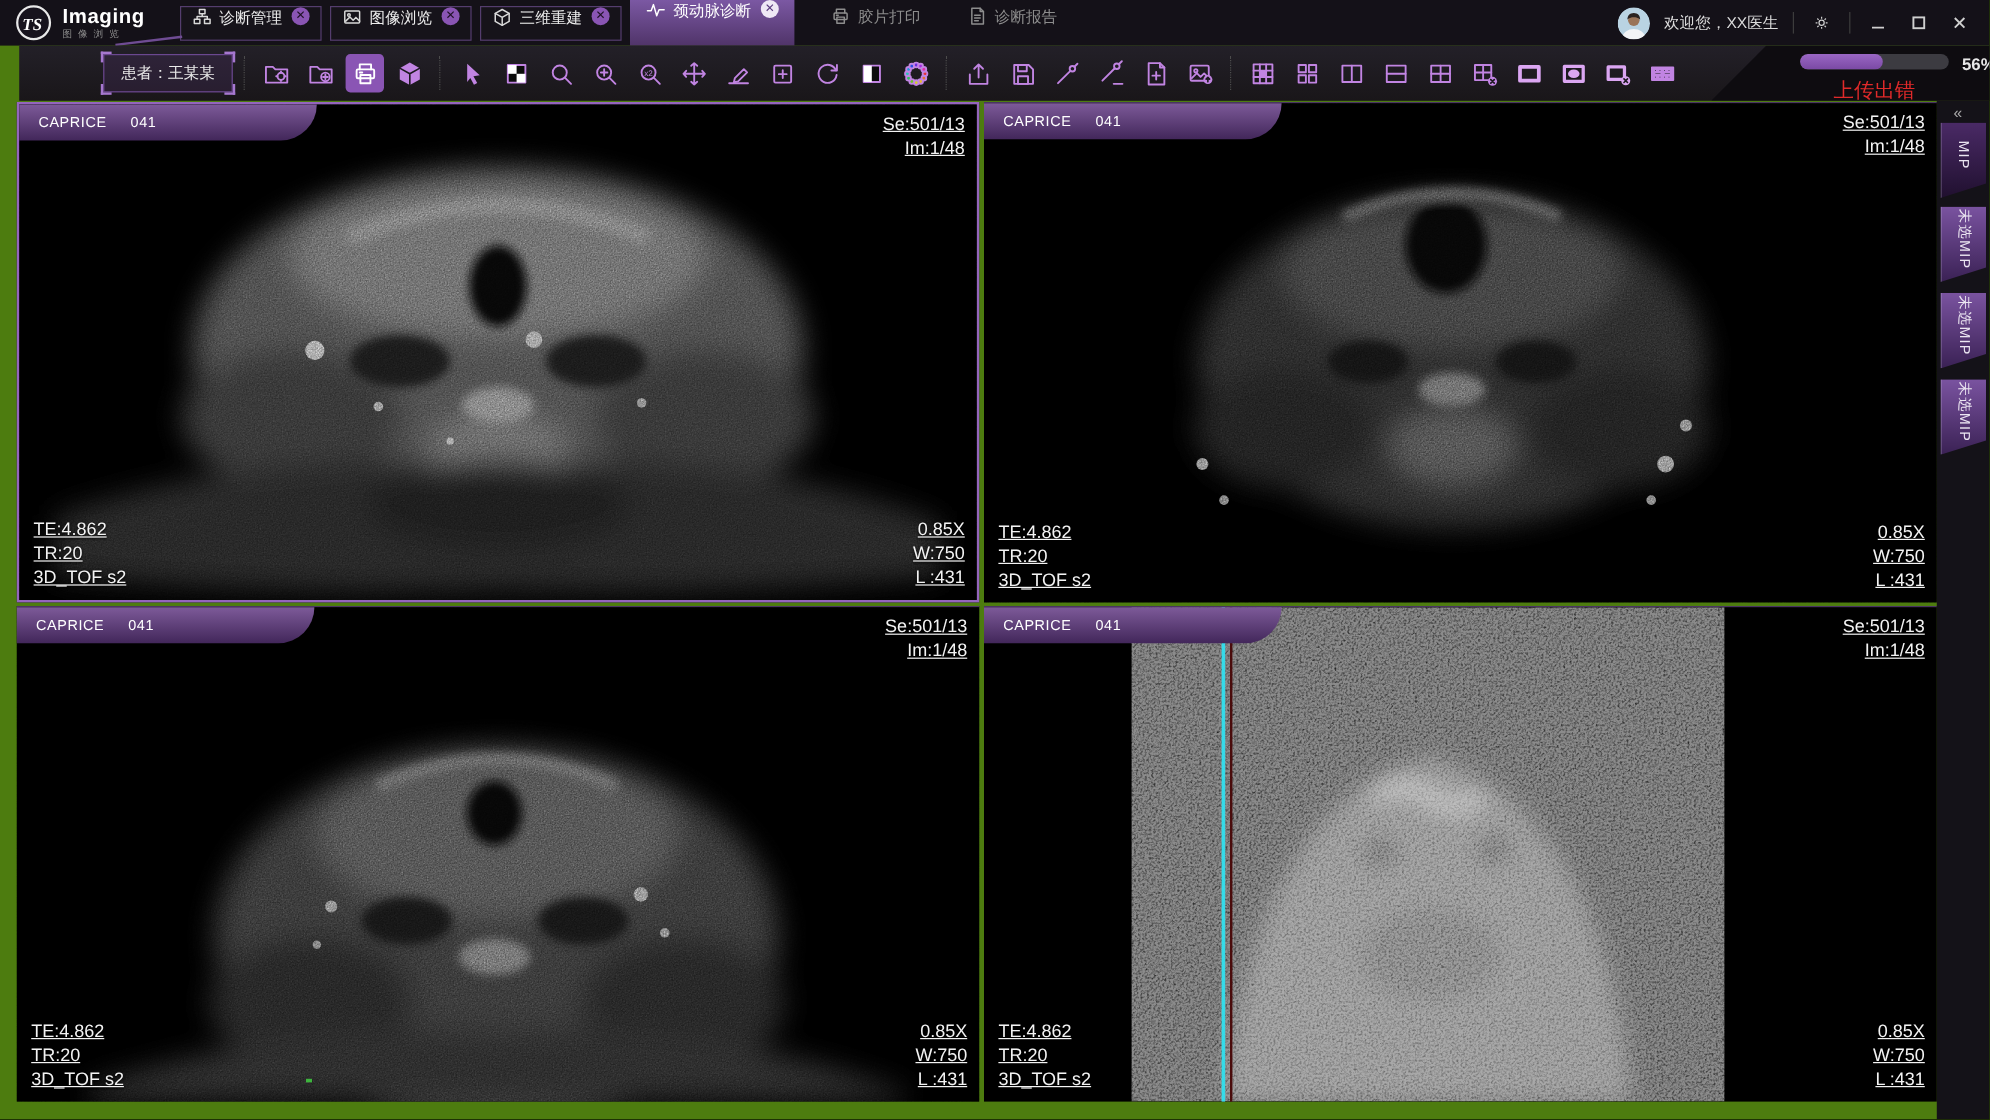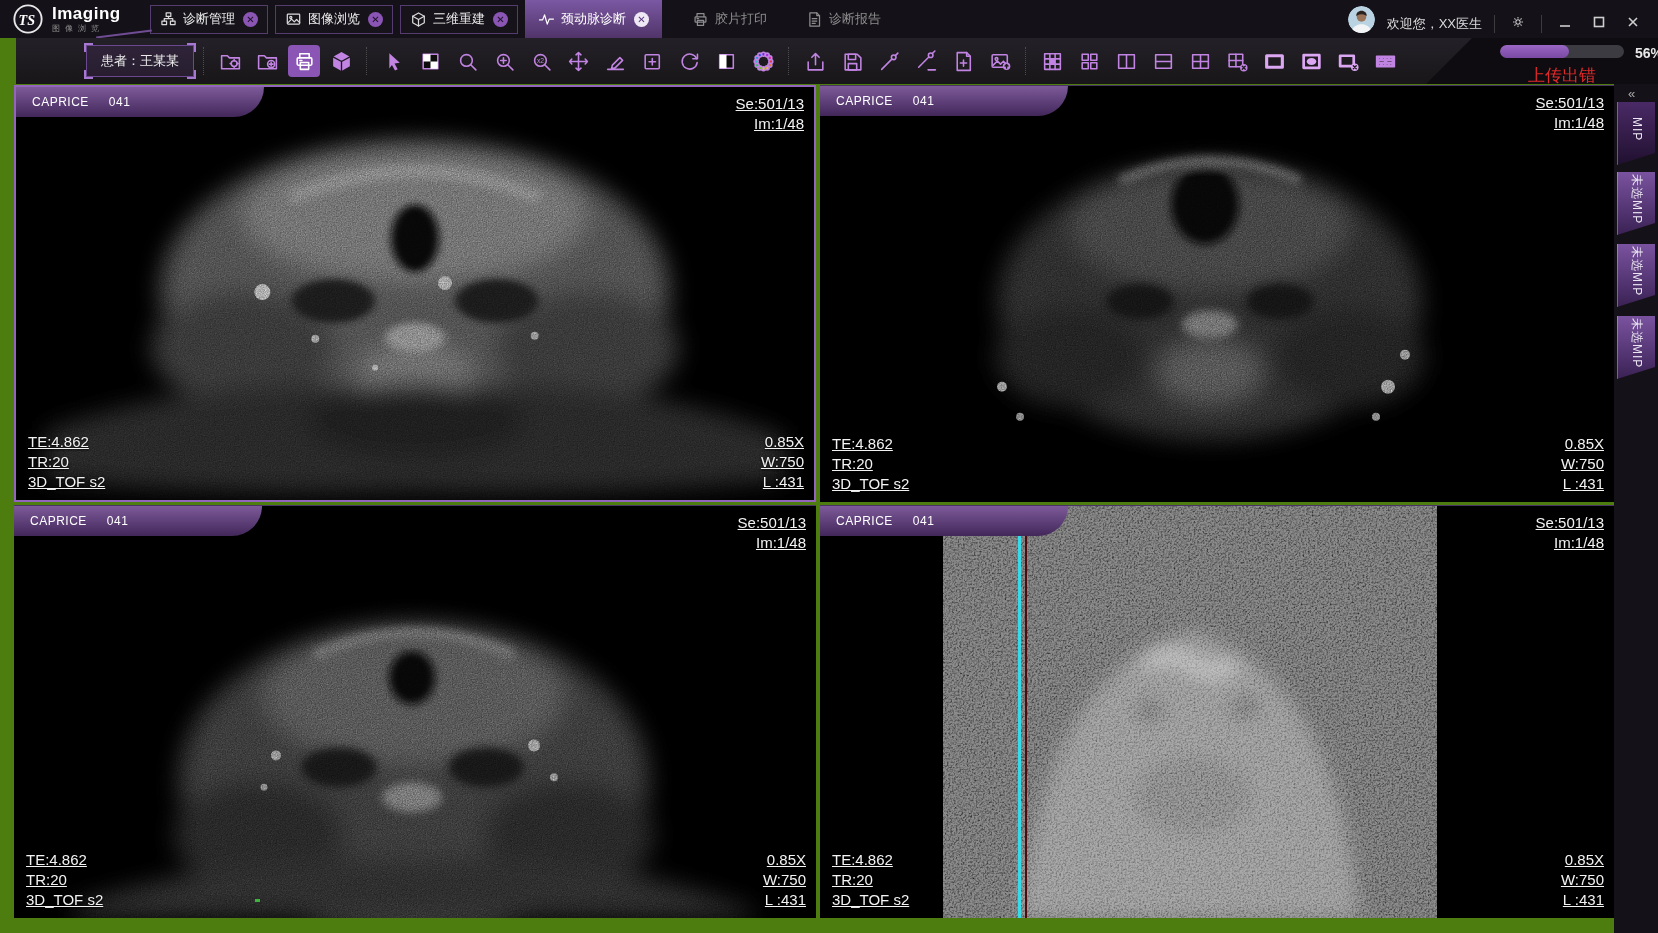--- a/index.html
+++ b/index.html
@@ -9,32 +9,32 @@
   
   #titlebar{position:absolute;left:0;top:0;width:1658px;height:38px;background:#141118;
             display:flex;align-items:center;}
   .logo{display:flex;align-items:center;gap:8px;padding-left:12px;width:138px;flex:0 0 auto;}
   .logo-text{display:flex;flex-direction:column;line-height:1;}
   .logo-brand{color:#fff;font-size:17px;font-weight:bold;letter-spacing:.5px;}
   .logo-sub{color:#8d8d8d;font-size:8px;letter-spacing:5px;margin-top:3px;}
   .logo-slant{position:absolute;left:96px;top:33px;width:56px;height:2px;background:#6f4c93;transform:rotate(-7deg);}
 
   .tabs{display:flex;align-items:center;gap:7px;height:38px;}
-  .tab{display:flex;align-items:center;gap:6px;height:29px;padding:0 9px;background:#16131a;
+  .tab{display:flex;gap:6px;height:29px;padding:0 9px;background:#16131a;
        border:1px solid #543d6e;color:#ececec;font-size:13px;cursor:default;box-sizing:border-box;}
   .tab.active{background:linear-gradient(180deg,#7b58a3,#503469);border:none;height:38px;padding:0 13px;color:#fff;}
   .tab.disabled{background:transparent;border:none;color:#8d8d8d;margin-left:14px;}
   .tab .ticn{width:17px;height:17px;flex:0 0 auto;}
   .tab .ticn svg{width:17px;height:17px;stroke:#d9d9d9;fill:none;stroke-width:1.6;stroke-linecap:round;stroke-linejoin:round;}
   .tab.disabled .ticn svg{stroke:#8d8d8d;}
   .closebtn{width:15px;height:15px;border-radius:50%;background:#8a55b4;color:#1c1022;font-size:10px;
             line-height:15px;text-align:center;font-weight:bold;margin-left:2px;}
   .tab.active .closebtn{background:#efe8f5;color:#5a3a7d;}
 
-  .tb-right{margin-left:auto;display:flex;align-items:flex-end;gap:12px;padding-right:14px;}
+  .tb-right{margin-left:auto;display:flex;align-items:center;gap:12px;padding-right:14px;}
   .avatar{width:27px;height:27px;border-radius:50%;overflow:hidden;flex:0 0 auto;}
   .welcome{color:#dcdcdc;font-size:13px;}
   .vsep{width:1px;height:18px;background:#3c3c3c;}
   .winbtn{width:22px;height:22px;display:flex;align-items:center;justify-content:center;}
   .winbtn svg{width:14px;height:14px;stroke:#cfcfcf;fill:none;stroke-width:1.6;}
 
   
   #toolbar{position:absolute;left:16px;top:38px;width:1658px;height:46px;
            background:linear-gradient(180deg,#232028,#191619);display:flex;align-items:center;padding-left:44px;}
   .patientbox{position:relative;margin-left:26px;width:106px;height:30px;background:rgba(92,54,122,.22);

